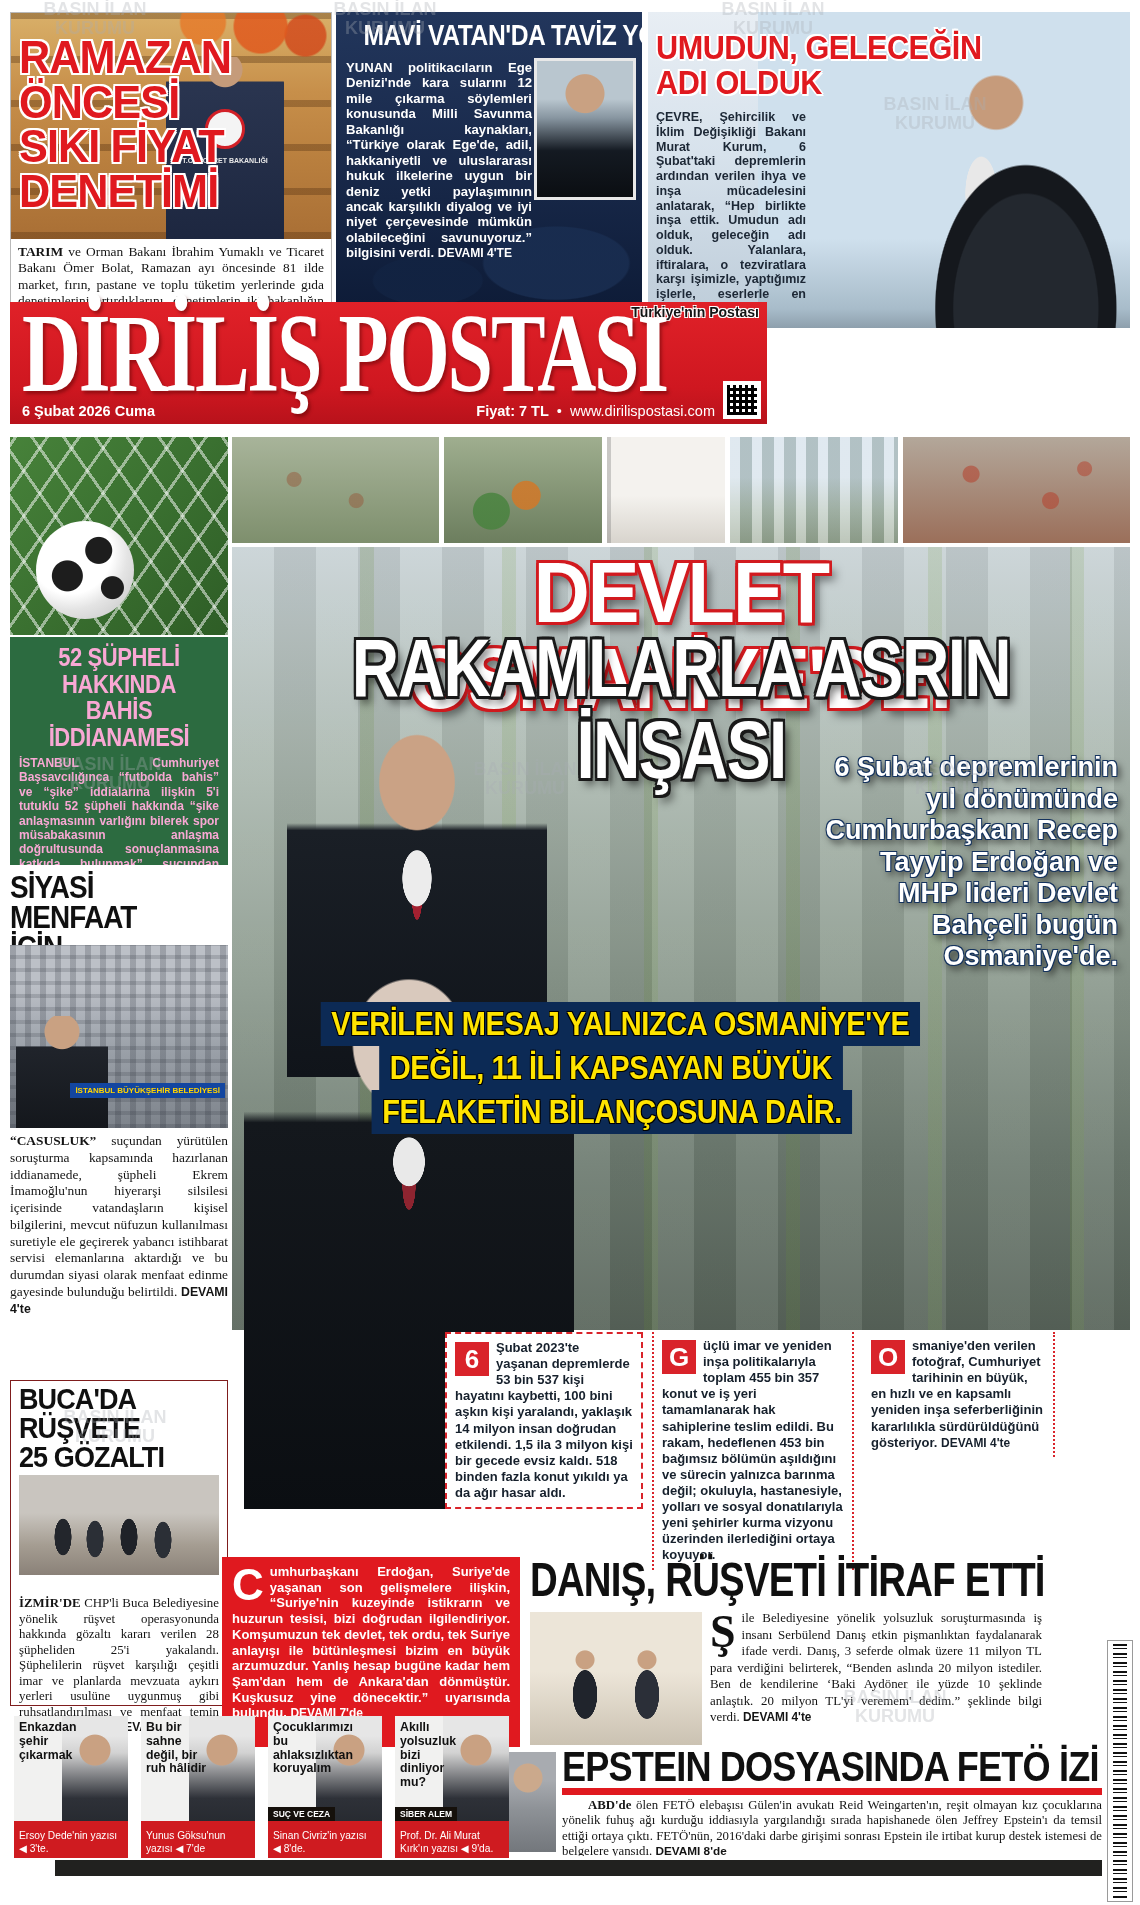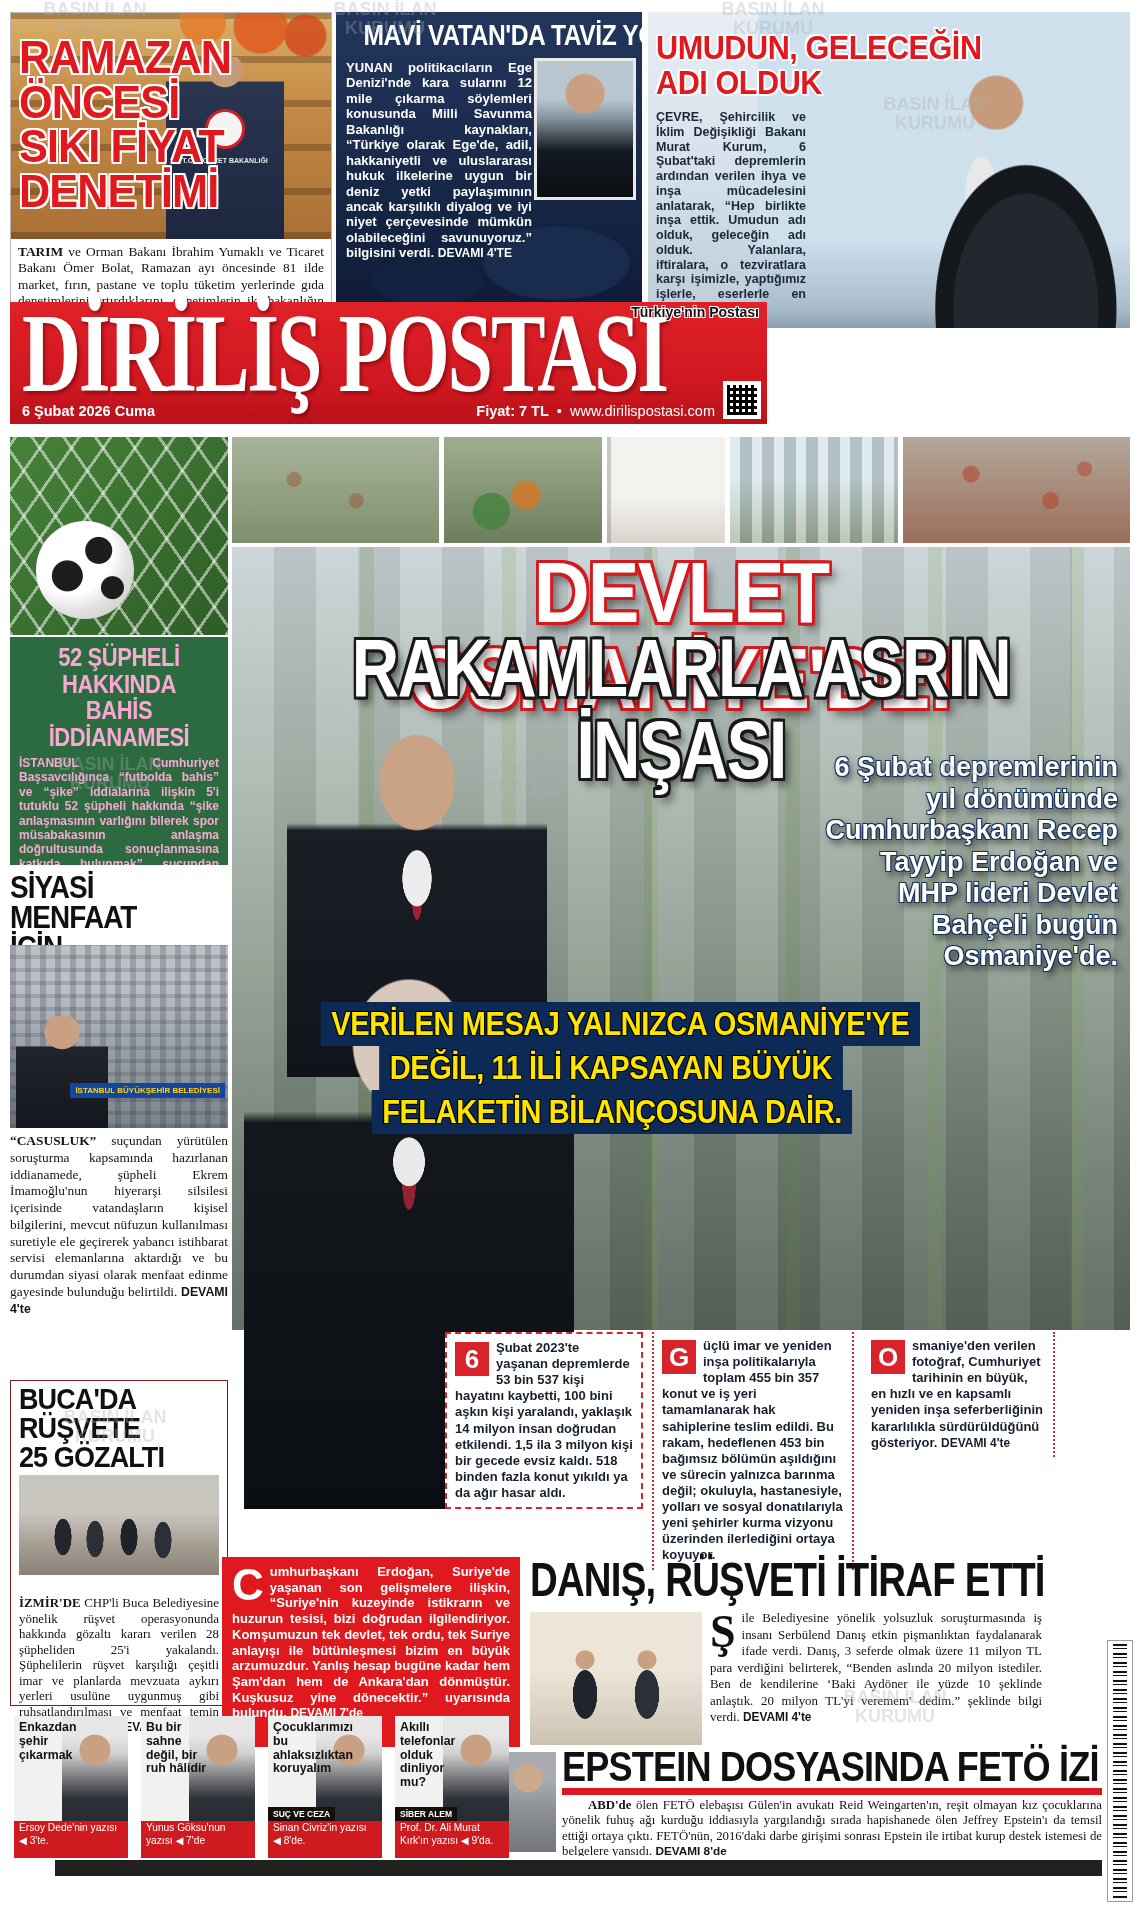--- a/index.html
+++ b/index.html
@@ -232,21 +232,21 @@
   #columnists{left:14px;top:1716px;display:flex;gap:13px;z-index:4}
   .card{position:relative;width:114px;height:142px;background:#f1f1f0;overflow:hidden}
   .card .c-photo{position:absolute;right:0;top:0;width:66px;height:142px;
     background:radial-gradient(circle at 50% 24%, #c9a182 0 15px, transparent 16px),
     linear-gradient(180deg,#e6e6e6 0 14%,#d2d2d2 26%,#2e3138 58%,#1d2025 100%)}
   .card .c-title{position:absolute;left:5px;top:5px;width:62px;font-size:12.3px;font-weight:700;
     line-height:1.12;color:#111;z-index:2}
   .card .c-label{position:absolute;left:0;bottom:37px;background:#15100b;color:#fff;font-size:8.5px;
     font-weight:800;padding:2px 5px;z-index:2}
   .card .c-foot{position:absolute;left:0;right:0;bottom:0;height:37px;background:#cf1b20;color:#fff;
-    font-size:10.2px;line-height:1.3;padding:0 5px;z-index:2}
+    font-size:10.2px;line-height:1.3;padding:8px 5px;z-index:2}
 
   
   #barcode{left:1107px;top:1640px;width:26px;height:262px;background:#fff;border:1px solid #9a9a9a;padding:3px 5px}
   #barcode i{display:block;width:100%;height:100%;
     background:repeating-linear-gradient(180deg,#111 0 2px,#fff 2px 4px,#111 4px 5px,#fff 5px 9px)}
   #footbar{left:55px;top:1860px;width:1047px;height:16px;background:#21211f}
 </style>
 </head>
 <body>
 
@@ -399,21 +399,21 @@
       <div class="c-foot">Yunus Göksu'nun yazısı ◀ 7'de</div>
     </div>
     <div class="card">
       <div class="c-photo"></div>
       <div class="c-title">Çocuklarımızı bu ahlaksızlıktan koruyalım</div>
       <div class="c-label">SUÇ VE CEZA</div>
       <div class="c-foot">Sinan Civriz'in yazısı ◀ 8'de.</div>
     </div>
     <div class="card">
       <div class="c-photo"></div>
-      <div class="c-title">Akıllı telefonlar olduk dinliyor mu?</div>
+      <div class="c-title">Akıllı yolsuzluk bizi dinliyor mu?</div>
       <div class="c-label">SİBER ALEM</div>
       <div class="c-foot">Prof. Dr. Ali Murat Kırk'ın yazısı ◀ 9'da.</div>
     </div>
   </div>
 
   <div id="barcode" class="abs">
       <i></i>
     </div>
   <div id="footbar" class="abs"></div>
 

